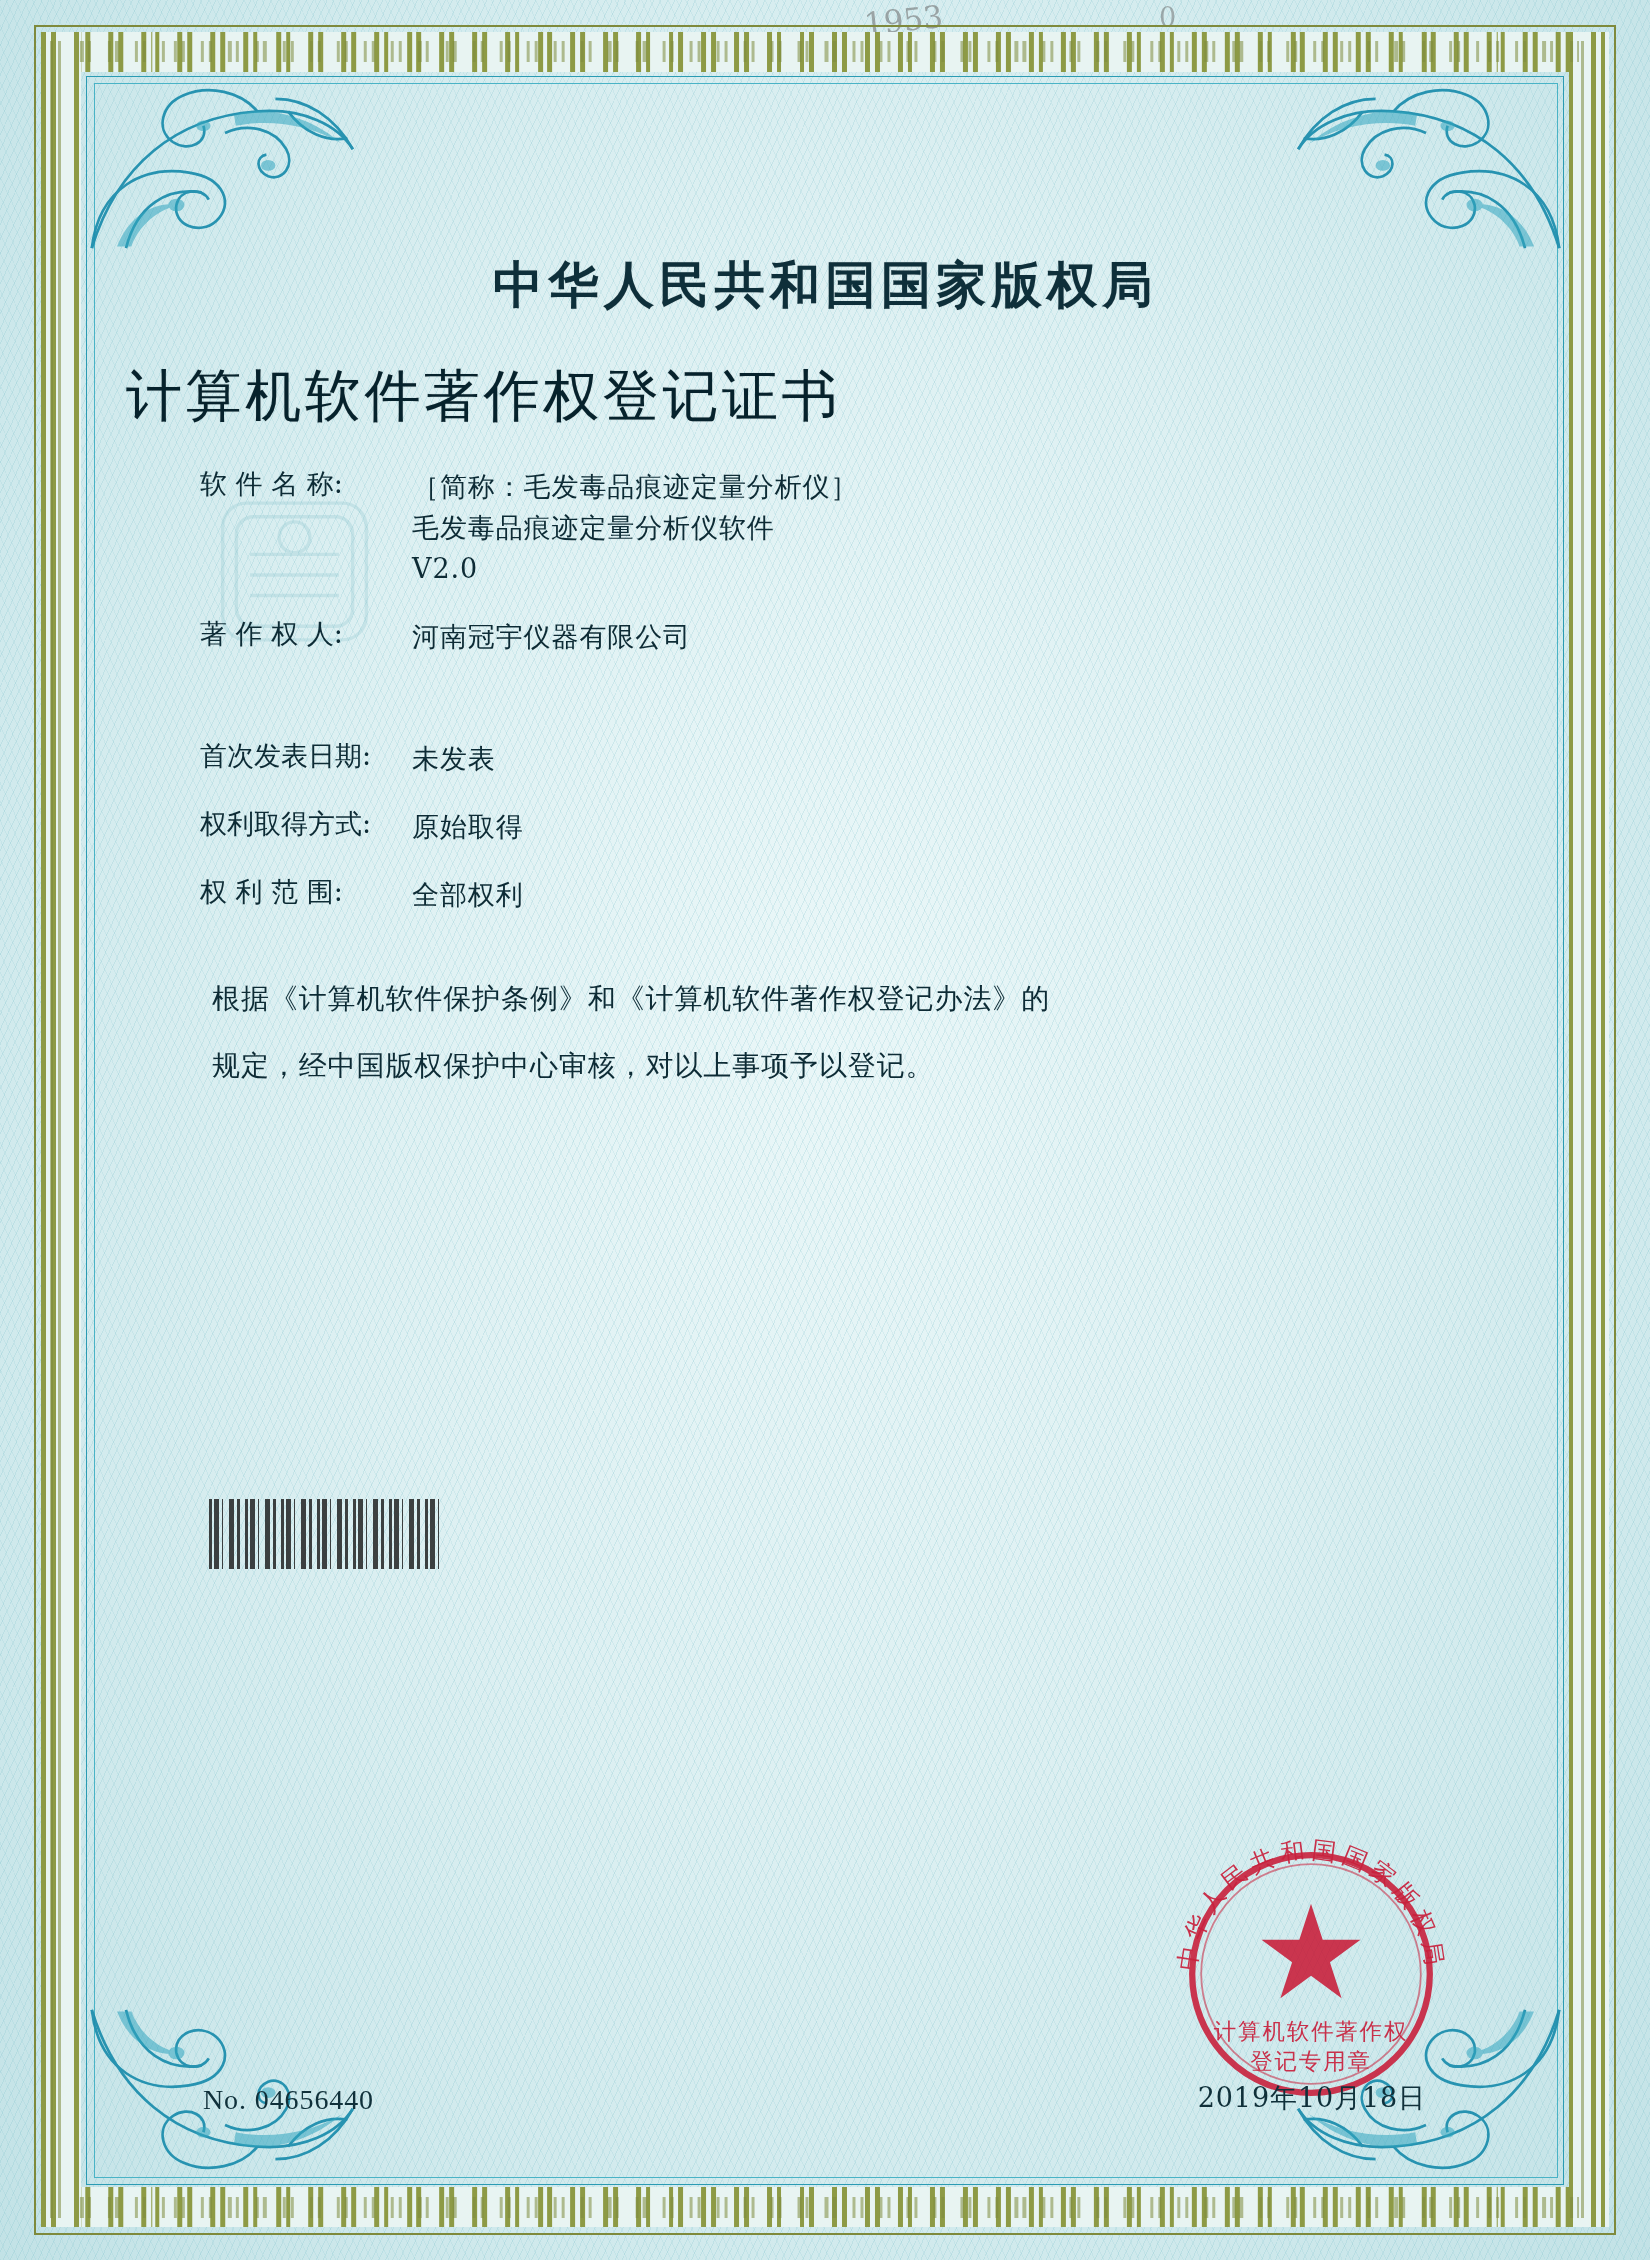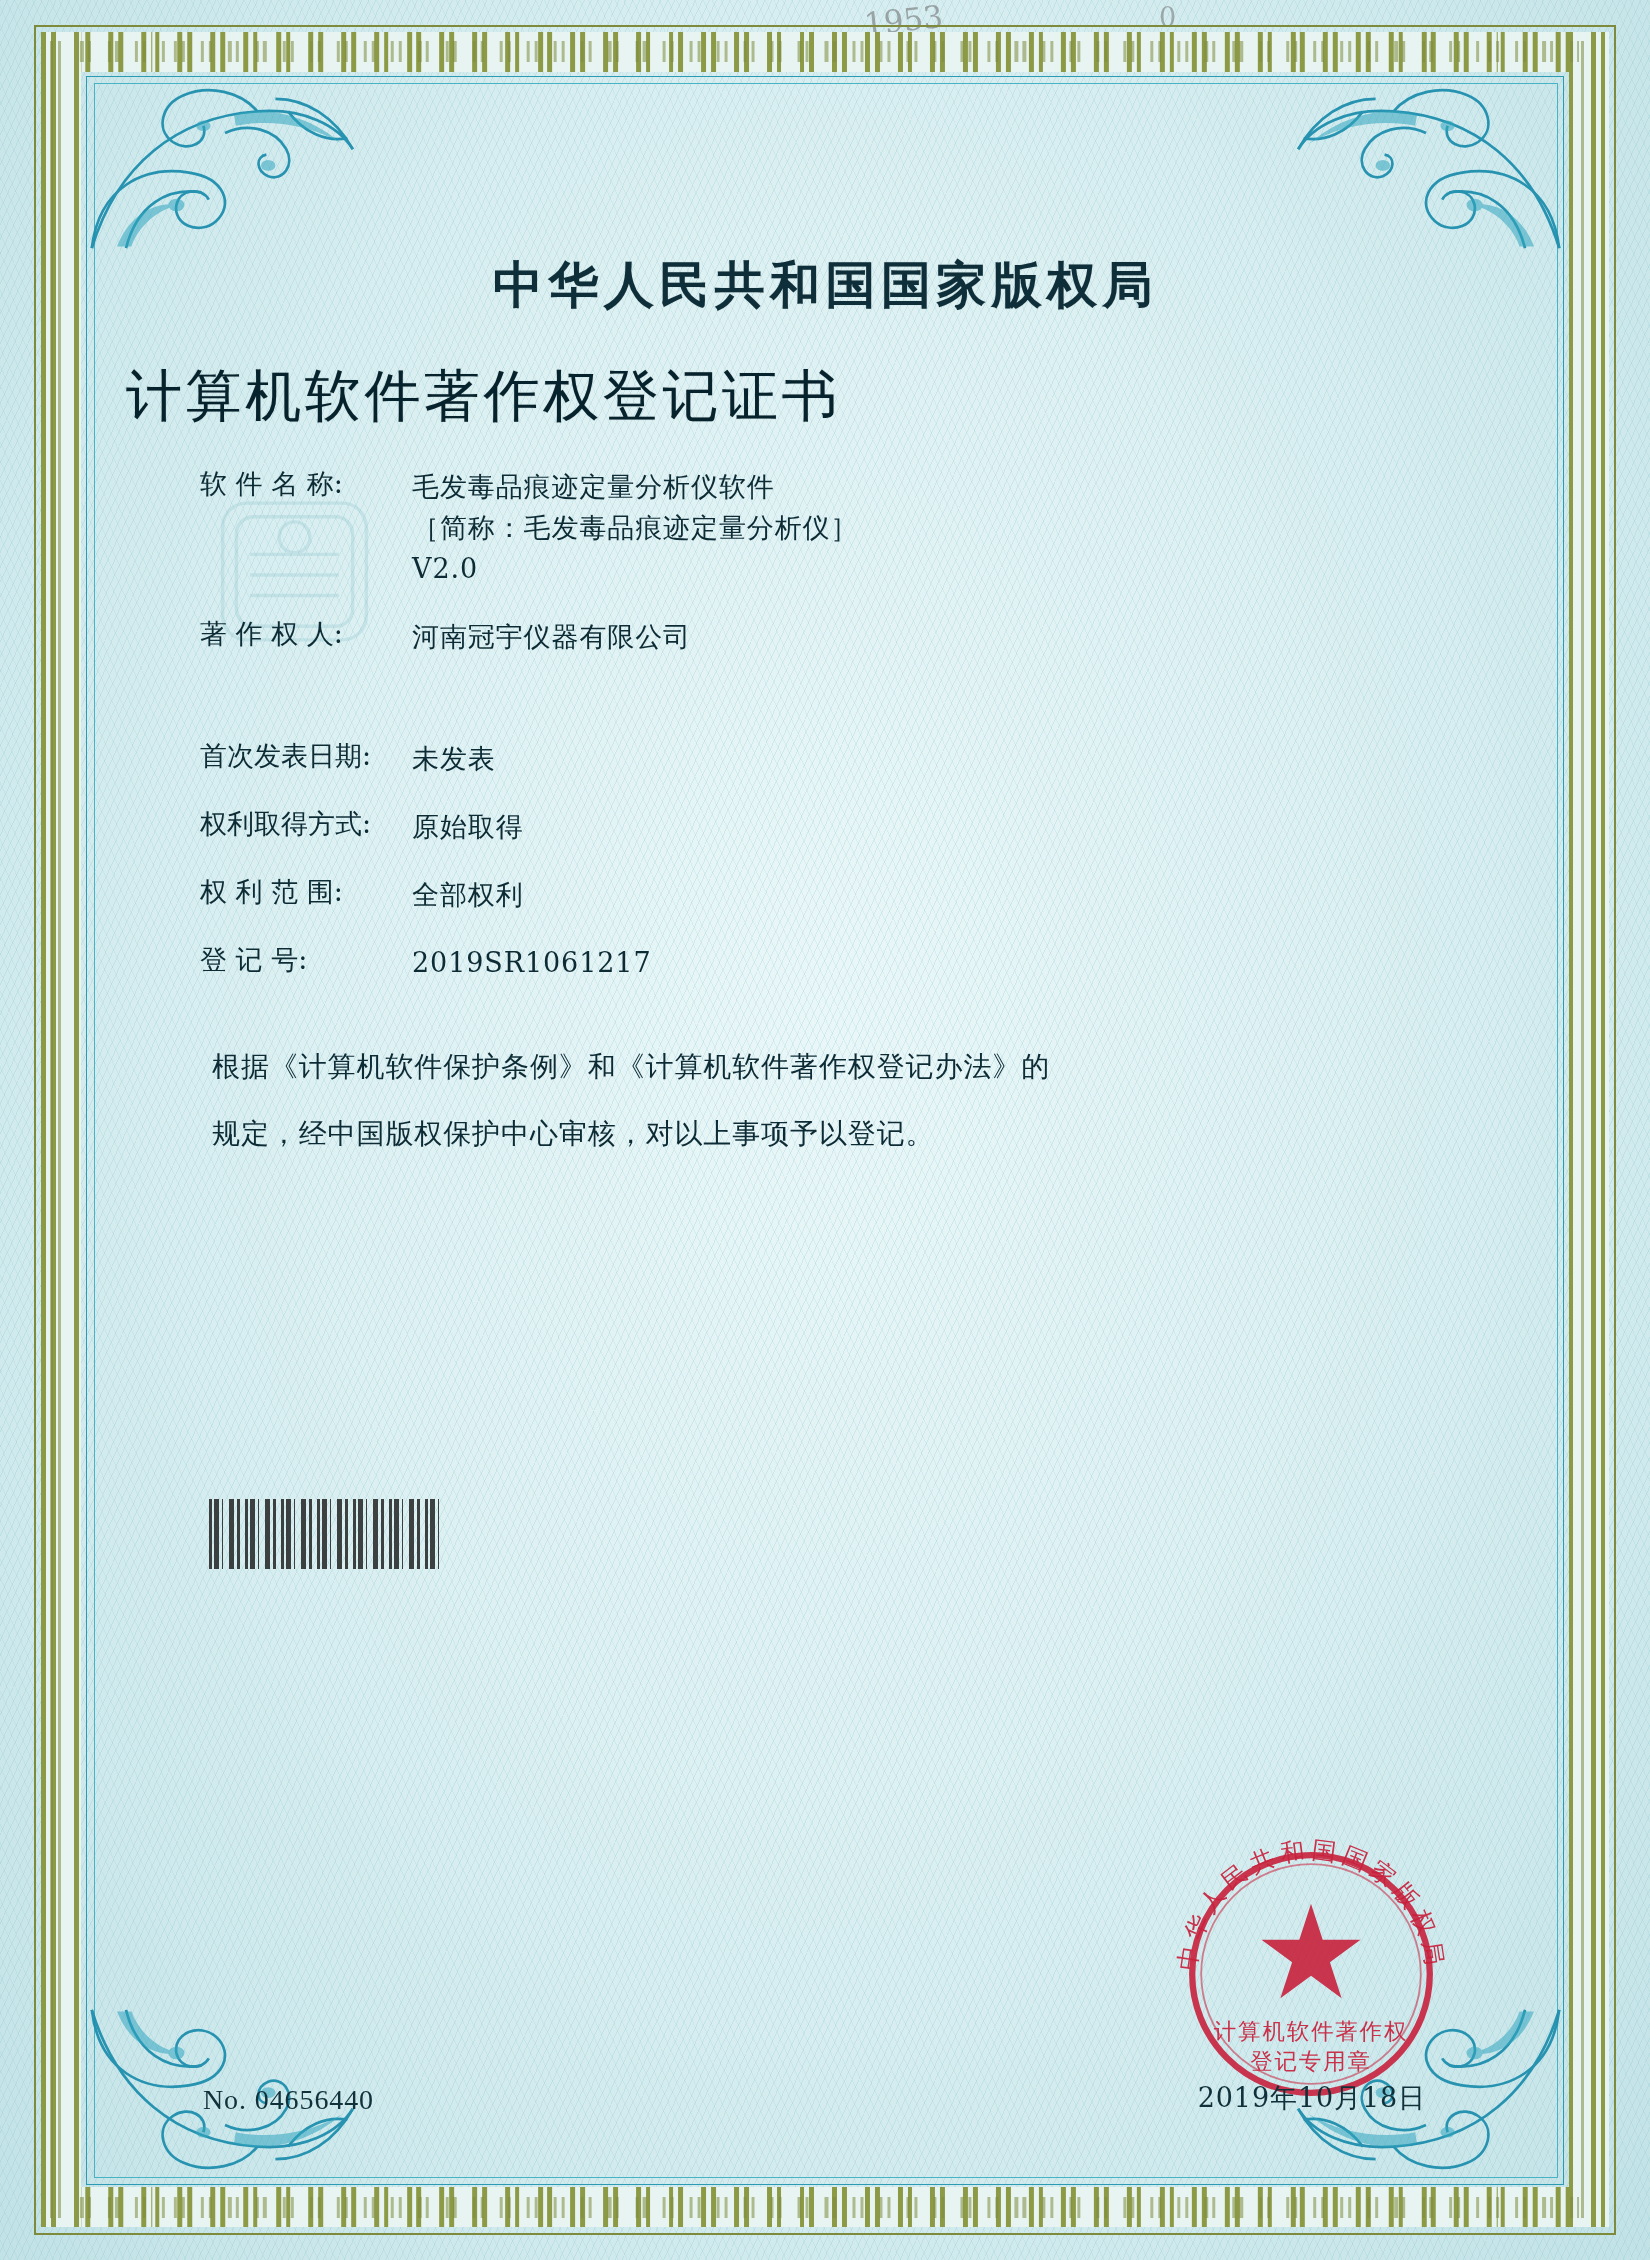--- a/index.html
+++ b/index.html
@@ -351,22 +351,22 @@
 
     <div class="title-main">中华人民共和国国家版权局</div>
     <div class="title-sub">计算机软件著作权登记证书</div>
 
 
     <div class="fields">
 
       <div class="field-row">
         <div class="field-label">软 件 名 称:</div>
         <div class="field-value">
+          <span class="vline">［简称：毛发毒品痕迹定量分析仪］</span>
           <span class="vline">毛发毒品痕迹定量分析仪软件</span>
-          <span class="vline">［简称：毛发毒品痕迹定量分析仪］</span>
           <span class="vline">V2.0</span>
         </div>
       </div>
 
       <div class="field-row">
         <div class="field-label">著 作 权 人:</div>
         <div class="field-value">
           <span class="vline">河南冠宇仪器有限公司</span>
         </div>
       </div>
@@ -388,26 +388,20 @@
         </div>
       </div>
 
       <div class="field-row">
         <div class="field-label">权 利 范 围:</div>
         <div class="field-value">
           <span class="vline">全部权利</span>
         </div>
       </div>
 
-      <div class="field-row">
-        <div class="field-label">登 记 号:</div>
-        <div class="field-value">
-          <span class="vline">2019SR1061217</span>
-        </div>
-      </div>
 
     </div>
 
     <div class="statement">
       <div class="p1">根据《计算机软件保护条例》和《计算机软件著作权登记办法》的</div>
       <div class="p2">规定，经中国版权保护中心审核，对以上事项予以登记。</div>
     </div>
 
   </div>
 

